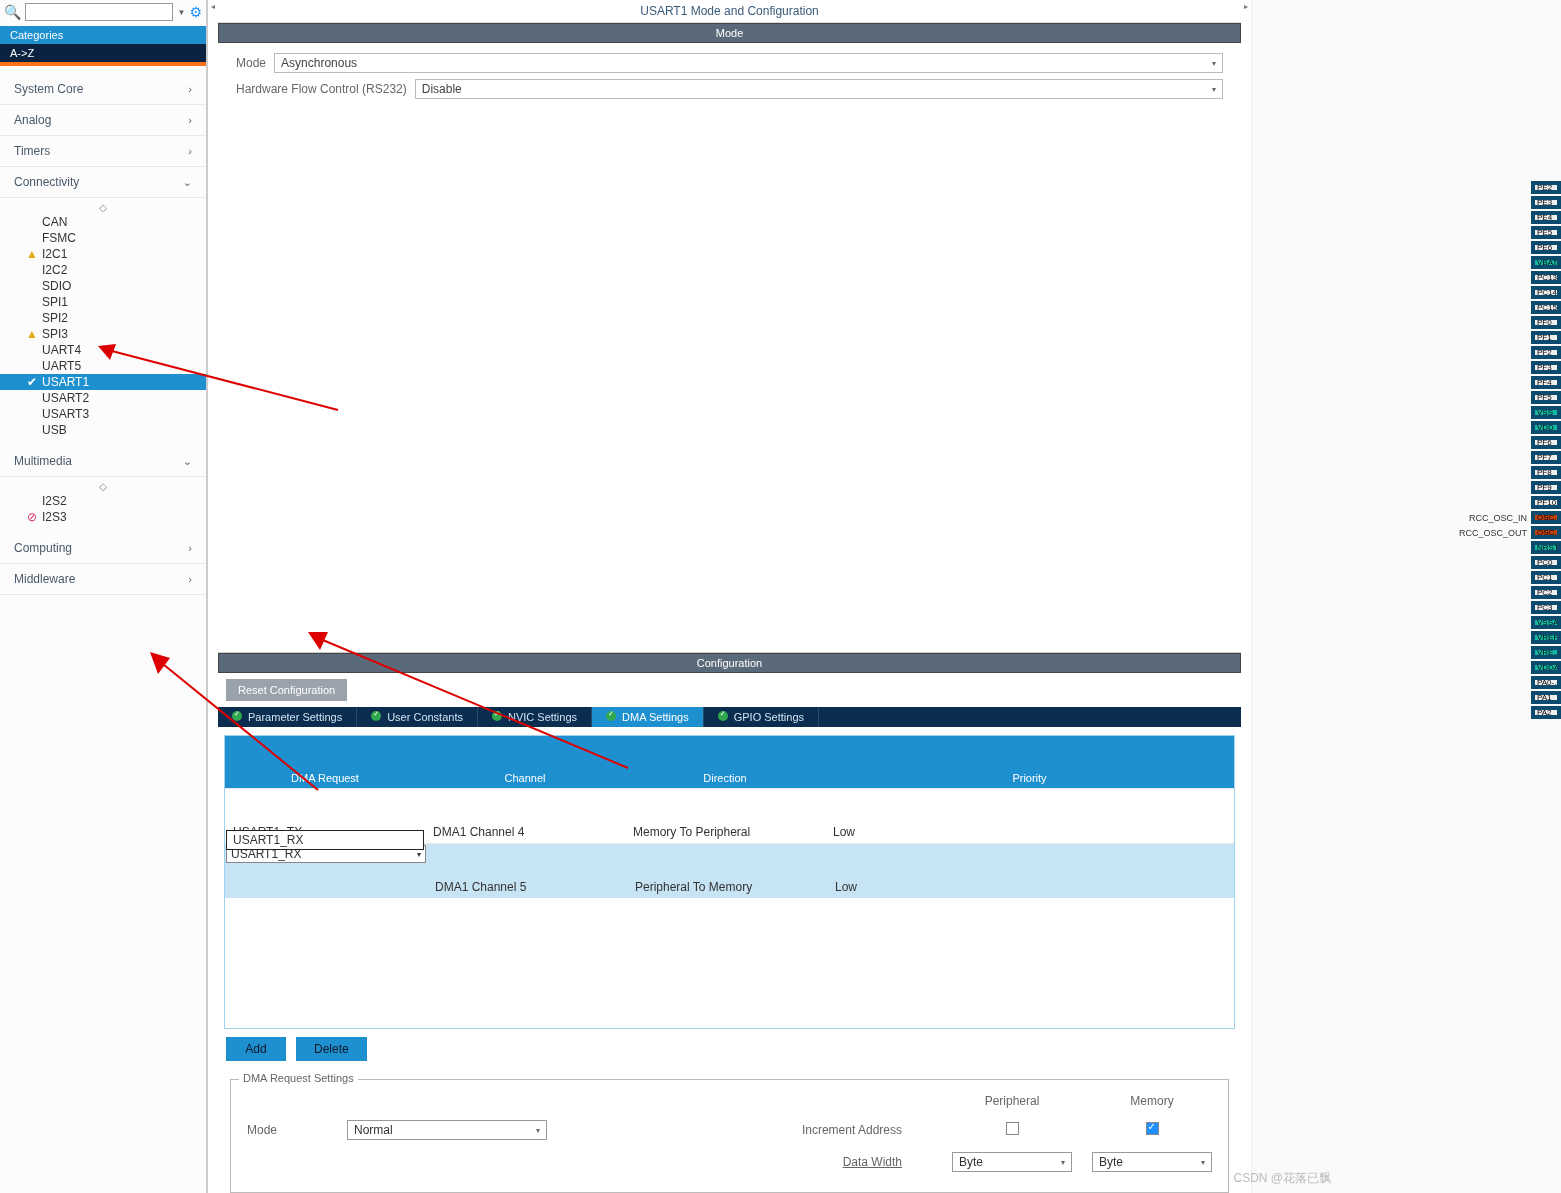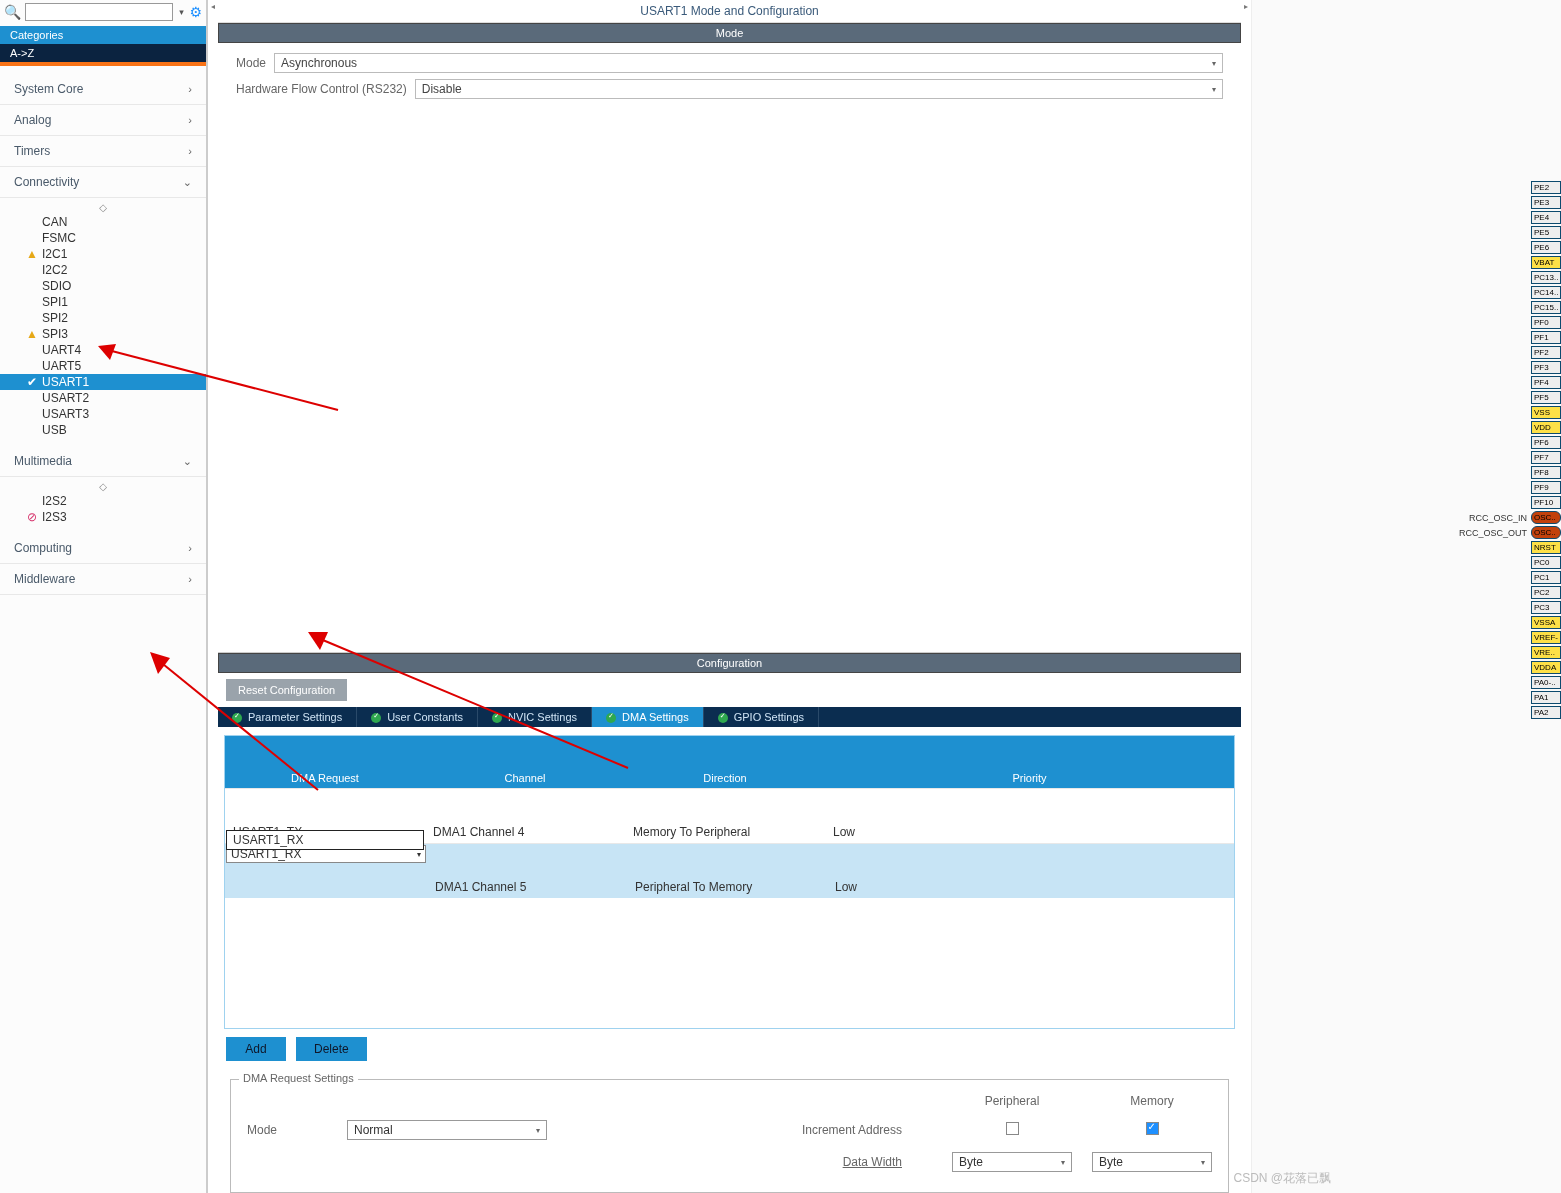--- a/index.html
+++ b/index.html
@@ -45,21 +45,21 @@
 
 .spacer-mode { flex: 1; min-height: 370px; }
 
 .config-area { border-top: 1px solid #ccc; }
 .reset-row { padding: 6px 8px; }
 .btn-grey { background: #9aa3ab; color: #fff; border: none; padding: 5px 12px; font-size: 11px; cursor: pointer; }
 .btn-blue { background: #1e90d0; color: #0f172a; border: none; padding: 5px 18px; font-size: 12px; cursor: pointer; }
 .btn-blue.big { min-width: 60px; }
 
 .cfg-tabs { display: flex; background: #0b2d50; }
-.cfg-tab { display: flex; align-items: flex-end; gap: 6px; padding: 4px 14px; font-size: 11px; color: #cfe3f4; border-right: 1px solid #2a4a6a; cursor: pointer; }
+.cfg-tab { display: flex; align-items: flex-start; gap: 6px; padding: 4px 14px; font-size: 11px; color: #cfe3f4; border-right: 1px solid #2a4a6a; cursor: pointer; }
 .cfg-tab .dot { width: 10px; height: 10px; border-radius: 50%; background: #2fa84f; display: inline-block; position: relative; }
 .cfg-tab .dot::after { content: '✓'; color: #fff; font-size: 7px; position: absolute; left: 2px; top: -1px; }
 .cfg-tab.active { background: #1e90d0; color: #fff; }
 
 .dma-table { margin: 8px 6px 0 6px; border: 1px solid #9fd2ef; }
 .dma-head { display: flex; background: #1e90d0; color: #fff; font-size: 11px; }
 .dma-head > div, .dma-row > div { padding: 4px 8px; margin-top: 32px; }
 .col-req { width: 200px; }
 .col-chan { width: 200px; }
 .col-dir { width: 200px; }
@@ -82,23 +82,23 @@
 .mini-sel .tri { font-size: 8px; color: #666; }
 .chk { width: 13px; height: 13px; border: 1px solid #888; display: inline-block; margin: 0 auto; background: #fff; }
 .chk.on { background: #1e90ff; position: relative; }
 .chk.on::after { content: '✓'; color: #fff; font-size: 10px; position: absolute; left: 1px; top: -2px; }
 
 
 .pin-panel { width: 310px; position: relative; border-left: 1px solid #eee; background: #fafafa; }
 .pin-list { position: absolute; right: 0; top: 180px; display: flex; flex-direction: column; }
 .pin-row { display: flex; justify-content: flex-end; align-items: center; gap: 4px; height: 15px; }
 .pin-label { font-size: 9px; color: #333; width: 75px; text-align: right; }
-.pin-chip { width: 30px; height: 13px; font-size: 8px; display: flex; align-items: center; padding: 0 2px; border: 1px solid #0c4a6e; background: #eee; color: #000; overflow: hidden; }
-.pin-chip.gold { background: #fde047; }
-.pin-chip.green { background: #c2410c; color: #000; border-radius: 6px; }
+.pin-chip { width: 30px; height: 13px; font-size: 8px; display: flex; align-items: center; padding: 0 2px; border: 4px solid #0c4a6e; background: #eee; color: #000; overflow: hidden; }
+.pin-chip.gold { background: #14b8a6; }
+.pin-chip.green { background: #c2410c; color: #000; }
 
 
 .arrow { position: absolute; pointer-events: none; z-index: 50; }
 .arrow line { stroke: #d00; stroke-width: 2; }
 .arrow polygon { fill: #d00; }
 
 .watermark { position: absolute; right: 230px; bottom: 6px; color: #bbb; font-size: 12px; }
 .panel-wrap { display: flex; flex: 1; }
 .main-inner { flex: 1; display: flex; flex-direction: column; }
 

